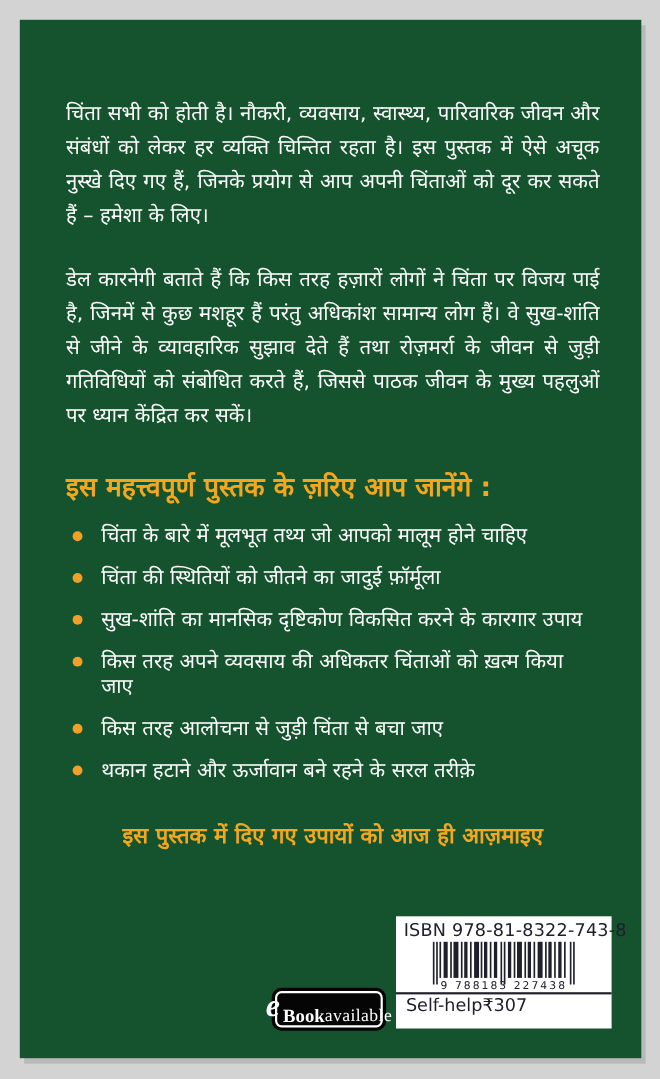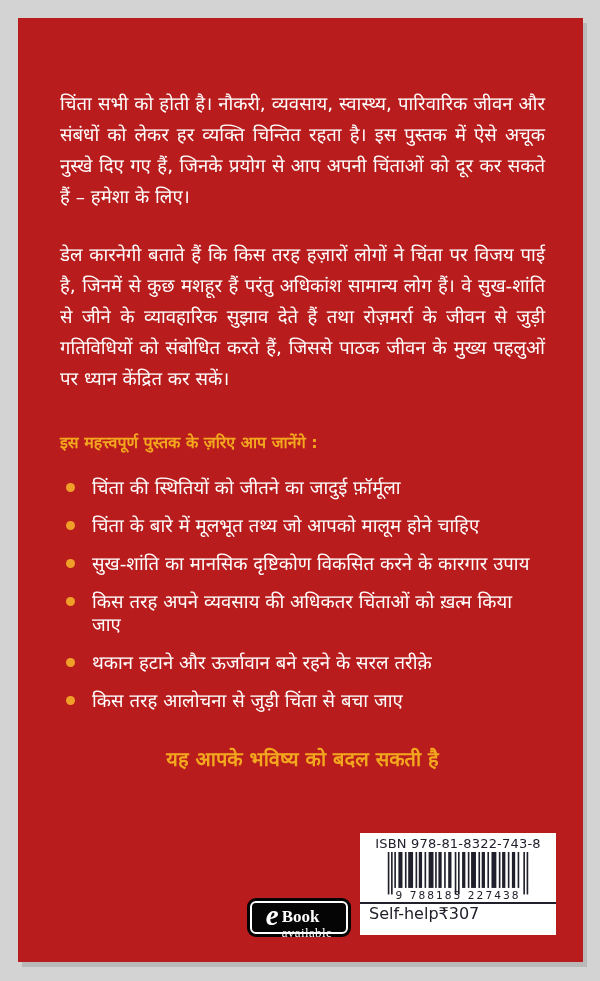--- a/index.html
+++ b/index.html
@@ -6,33 +6,33 @@
   body {
     width:600px; height:981px;
     background:#d3d3d3;
     font-family:"DejaVu Sans", sans-serif;
     position:relative;
     overflow:hidden;
   }
   .cover {
     position:absolute; left:18px; top:18px;
     width:565px; height:944px;
-    background:#b91c1c;
+    background:#14532d;
     color:#ffffff;
     box-shadow:4px 5px 0 rgba(0,0,0,0.12);
   }
   .content { position:absolute; left:42px; right:38px; top:0; }
   .para {
     font-size:18.5px; line-height:31px;
     text-align:justify; margin:0 0 27px 0;
   }
   .para-first { margin-top:70px; }
   .list-heading {
     color:#f2a71e; font-weight:bold;
-    font-size:16px; line-height:24px;
+    font-size:24px; line-height:24px;
     margin:37px 0 21px 0;
   }
   ul.benefits { list-style:none; margin:0; padding:0; }
   ul.benefits li {
     display:flex; align-items:flex-start;
     font-size:18.5px; line-height:23px;
     margin-bottom:15px;
   }
   .dot {
     flex:none; width:9px; height:9px; border-radius:50%;
@@ -61,77 +61,77 @@
     padding:3px; box-sizing:border-box;
   }
   .ebook-inner {
     box-sizing:border-box; height:100%;
     border:2px solid #ffffff; border-radius:6px;
     display:flex; align-items:center; justify-content:center;
     gap:3px; color:#ffffff;
     font-family:"Liberation Serif", serif;
   }
   .ebook-e { font-size:29px; font-style:italic; font-weight:bold; line-height:1; margin-top:-5px; }
-  .ebook-col { display:flex; flex-direction:column; line-height:1;margin-top:12px; }
+  .ebook-col { display:flex; flex-direction:row; line-height:1;margin-top:12px; }
   .ebook-word { font-size:17px; font-weight:600; }
-  .ebook-sub { font-size:13px; letter-spacing:0.4px; margin-top:1px; }
+  .ebook-sub { font-size:16px; letter-spacing:0.4px; margin-top:1px; }
   .isbn-box {
     position:absolute; left:342px; top:815px;
     width:196px; height:102px;
     background:#ffffff; color:#20202c;
     box-sizing:border-box; padding:3px 7px 0 7px;
     display:flex; flex-direction:column;
   }
   .isbn-label {
-    font-size:13px; text-align:center; white-space:nowrap;
+    font-size:16px; text-align:center; white-space:nowrap;
     letter-spacing:0.2px; font-weight:500;
   }
   .barcode-svg { display:block; margin:1px auto 0 auto; }
   .isbn-split { border-top:2px solid #20202c; margin:1px -7px 0 -7px; }
   .isbn-bottom {
     flex:1; display:flex; align-items:center;
     font-size:16px; padding:0 2px 12px 2px;
   }
 </style>
 </head>
 <body>
 
 <div class="cover">
   <div class="content">
     <p class="para para-first">चिंता सभी को होती है। नौकरी, व्यवसाय, स्वास्थ्य, पारिवारिक जीवन और संबंधों को लेकर हर व्यक्ति चिन्तित रहता है। इस पुस्तक में ऐसे अचूक नुस्खे दिए गए हैं, जिनके प्रयोग से आप अपनी चिंताओं को दूर कर सकते हैं – हमेशा के लिए।</p>
     <p class="para">डेल कारनेगी बताते हैं कि किस तरह हज़ारों लोगों ने चिंता पर विजय पाई है, जिनमें से कुछ मशहूर हैं परंतु अधिकांश सामान्य लोग हैं। वे सुख-शांति से जीने के व्यावहारिक सुझाव देते हैं तथा रोज़मर्रा के जीवन से जुड़ी गतिविधियों को संबोधित करते हैं, जिससे पाठक जीवन के मुख्य पहलुओं पर ध्यान केंद्रित कर सकें।</p>
     <div class="list-heading">इस महत्त्वपूर्ण पुस्तक के ज़रिए आप जानेंगे :</div>
     <ul class="benefits">
       <li>
         <span class="dot"></span>
-        <span>चिंता की स्थितियों को जीतने का जादुई फ़ॉर्मूला</span>
+        <span>चिंता के बारे में मूलभूत तथ्य जो आपको मालूम होने चाहिए</span>
       </li>
       <li>
         <span class="dot"></span>
-        <span>चिंता के बारे में मूलभूत तथ्य जो आपको मालूम होने चाहिए</span>
+        <span>चिंता की स्थितियों को जीतने का जादुई फ़ॉर्मूला</span>
       </li>
       <li>
         <span class="dot"></span>
         <span>सुख-शांति का मानसिक दृष्टिकोण विकसित करने के कारगार उपाय</span>
       </li>
       <li>
         <span class="dot"></span>
         <span>किस तरह अपने व्यवसाय की अधिकतर चिंताओं को ख़त्म किया जाए</span>
       </li>
       <li>
         <span class="dot"></span>
-        <span>थकान हटाने और ऊर्जावान बने रहने के सरल तरीक़े</span>
+        <span>किस तरह आलोचना से जुड़ी चिंता से बचा जाए</span>
       </li>
       <li>
         <span class="dot"></span>
-        <span>किस तरह आलोचना से जुड़ी चिंता से बचा जाए</span>
+        <span>थकान हटाने और ऊर्जावान बने रहने के सरल तरीक़े</span>
       </li>
     </ul>
     <div class="closing">
-      <div>यह आपके भविष्य को बदल सकती है</div>
+      <div>इस पुस्तक में दिए गए उपायों को आज ही आज़माइए</div>
     </div>
   </div>
 
 
   <div class="ebook-badge">
     <div class="ebook-inner">
       <span class="ebook-e">e</span>
       <span class="ebook-col">
         <span class="ebook-word">Book</span>
         <span class="ebook-sub">available</span>

